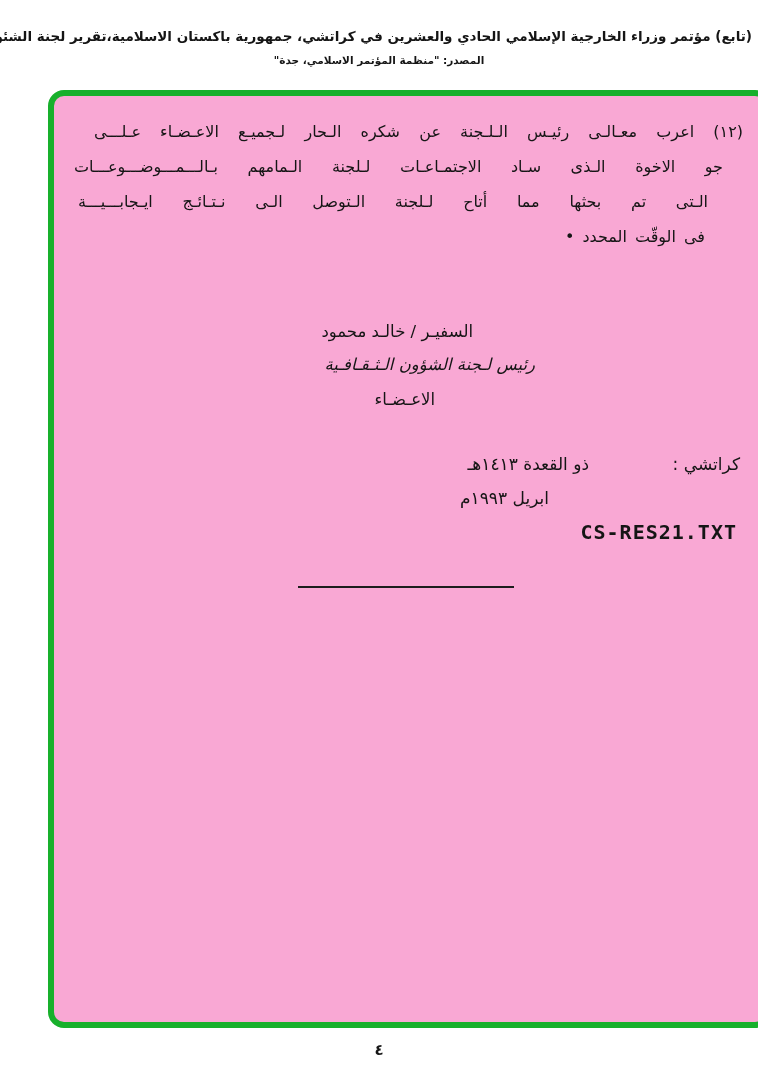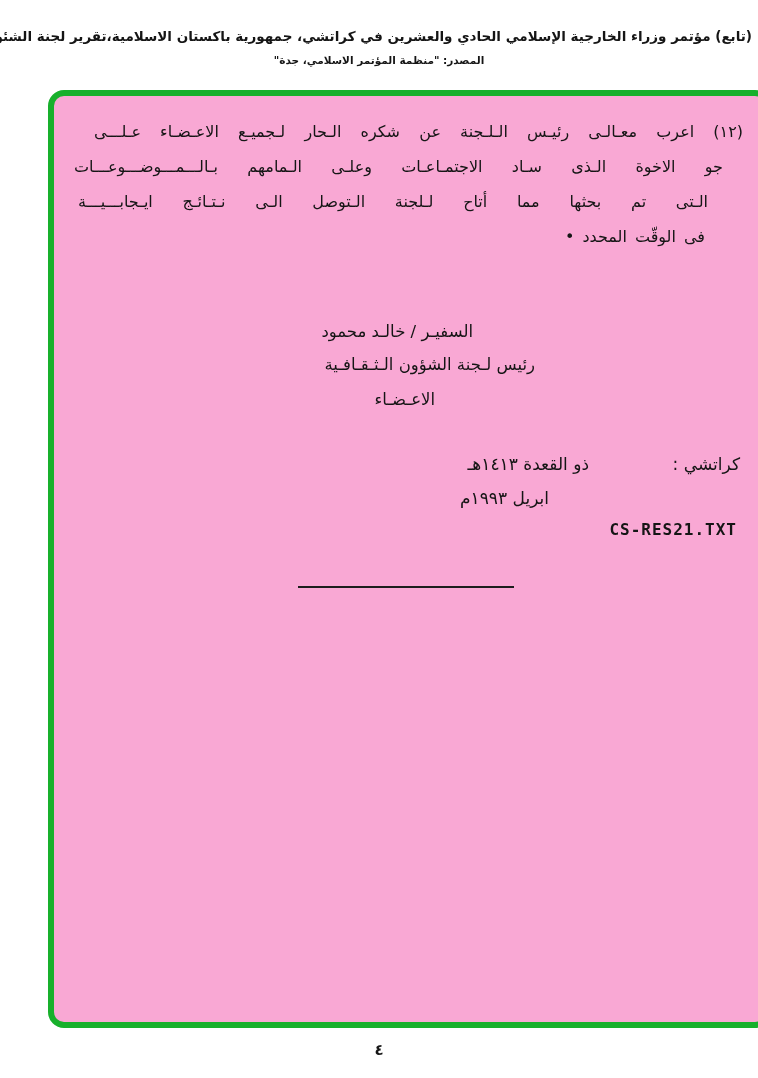--- a/index.html
+++ b/index.html
@@ -28,51 +28,51 @@
     text-align:justify;text-align-last:justify;word-spacing:3px;
     white-space:nowrap;
   }
   .pline.short{text-align:center;text-align-last:right;}
   .l1{top:22px;right:22px;left:40px;}
   .l2{top:57px;right:42px;left:20px;}
   .l3{top:92px;right:57px;left:24px;}
   .l4{top:127px;right:60px;}
   .sigline{position:absolute;font-size:16.5px;white-space:nowrap;text-align:center;}
   .s1{top:226px;right:292px;}
-  .s2{top:259px;right:230px;}
+  .s2{top:259px;right:230px;font-style:italic;}
   .s3{top:294px;right:330px;}
   .dline{position:absolute;font-size:17px;white-space:nowrap;text-align:center;}
   .d-city{top:358px;right:25px;}
   .d-hijri{top:358px;right:176px;}
   .d-greg{top:392px;right:216px;}
   .d-file{
     top:424px;right:28px;position:absolute;
     font-family:"DejaVu Sans Mono",monospace;font-weight:bold;
-    font-size:16px;letter-spacing:1px;direction:ltr;white-space:nowrap;
+    font-size:20px;letter-spacing:1px;direction:ltr;white-space:nowrap;
   }
   .rule{position:absolute;left:244px;top:490px;width:216px;height:2px;background:#1d1d1d;}
   .pagenum{
     position:absolute;top:1041px;left:0;right:0;text-align:center;
     font-weight:bold;font-size:15px;
   }
 </style>
 </head>
 <body>
 
 <div class="page">
 
   <div class="hdr1 rtl">(تابع) مؤتمر وزراء الخارجية الإسلامي الحادي والعشرين في كراتشي، جمهورية باكستان الاسلامية،تقرير لجنة الشئون الثقافية والاسلام</div>
 
   <div class="hdr2 rtl">المصدر: "منظمة المؤتمر الاسلامي، جدة"</div>
 
   <div class="frame">
 
     <div>
       <div class="pline rtl l1">(١٢) اعرب معـالـى رئيـس الـلـجنة عن شكره الـحار لـجميـع الاعـضـاء عـلـــى</div>
-      <div class="pline rtl l2">جو الاخوة الـذى سـاد الاجتمـاعـات وعلـى الـمامهم بـالـــمـــوضـــوعـــات</div>
+      <div class="pline rtl l2">جو الاخوة الـذى سـاد الاجتمـاعـات لـلجنة الـمامهم بـالـــمـــوضـــوعـــات</div>
       <div class="pline rtl l3">الـتى تم بحثها مما أتاح لـلجنة الـتوصل الـى نـتـائـج ايـجابـــيـــة</div>
       <div class="pline rtl short l4">فى الوقّت المحدد •</div>
     </div>
 
     <div>
       <div class="sigline rtl s1">السفيـر / خالـد محمود</div>
       <div class="sigline rtl s2">رئيس لـجنة الشؤون الـثـقـافـية</div>
       <div class="sigline rtl s3">الاعـضـاء</div>
     </div>
 

